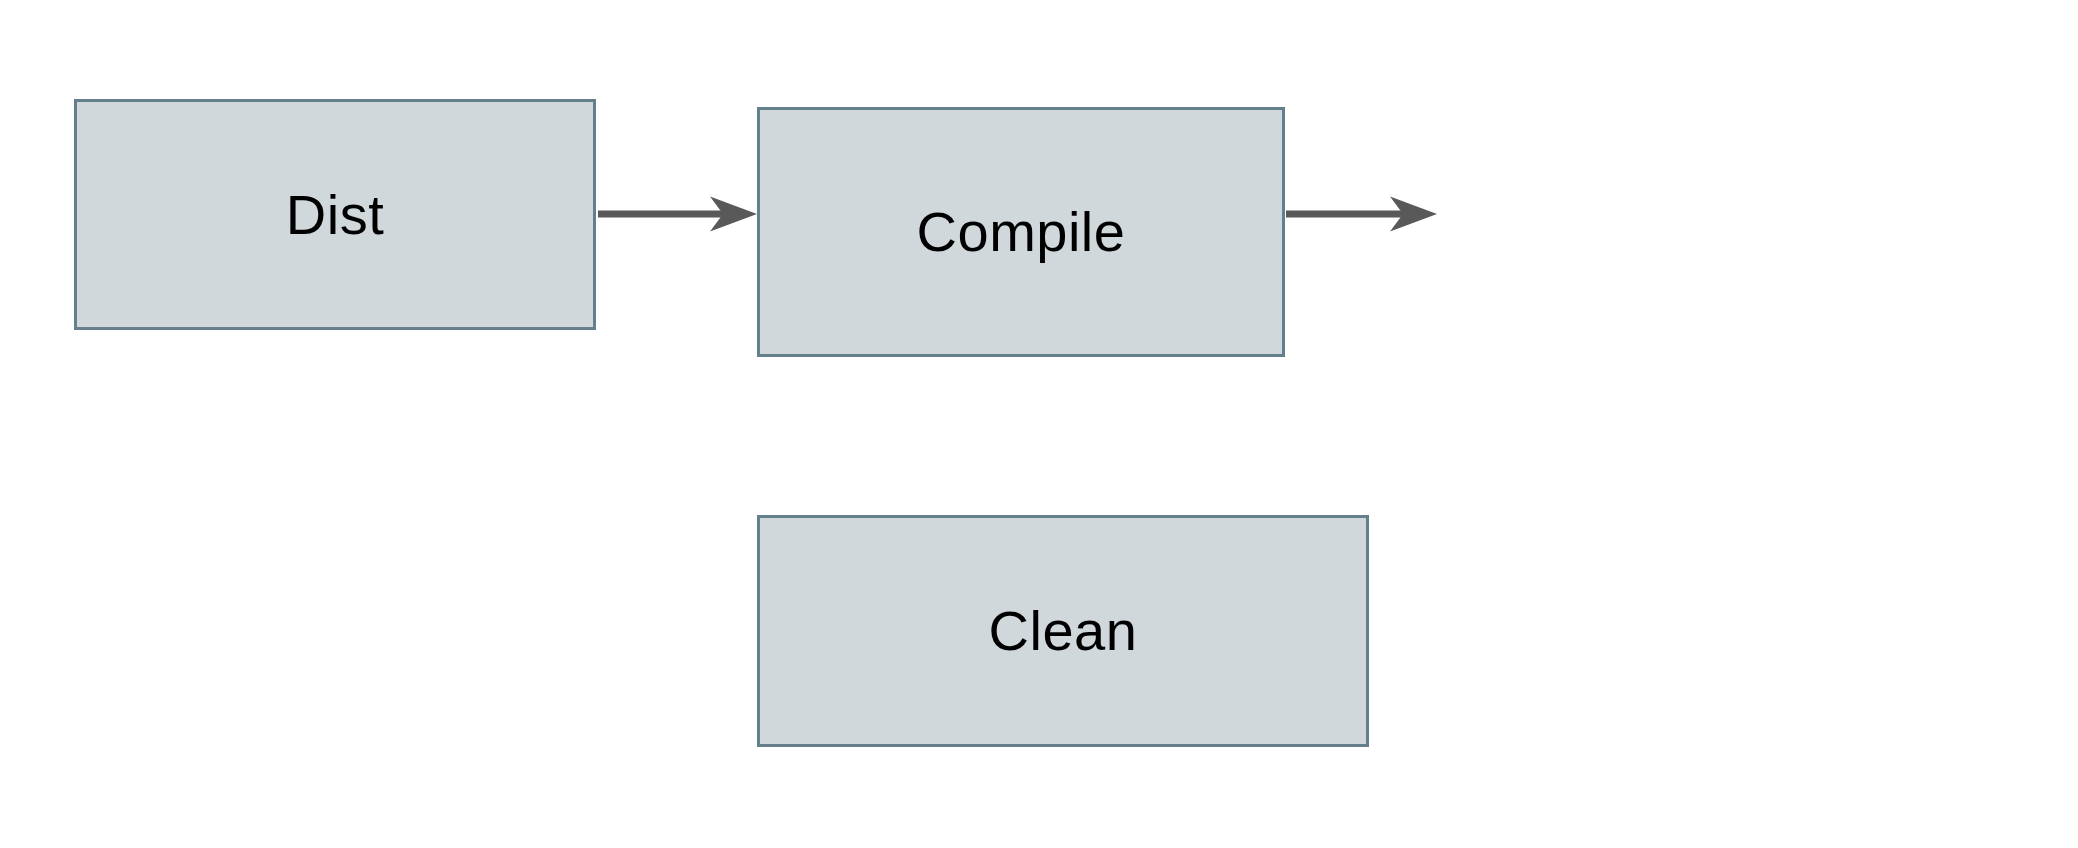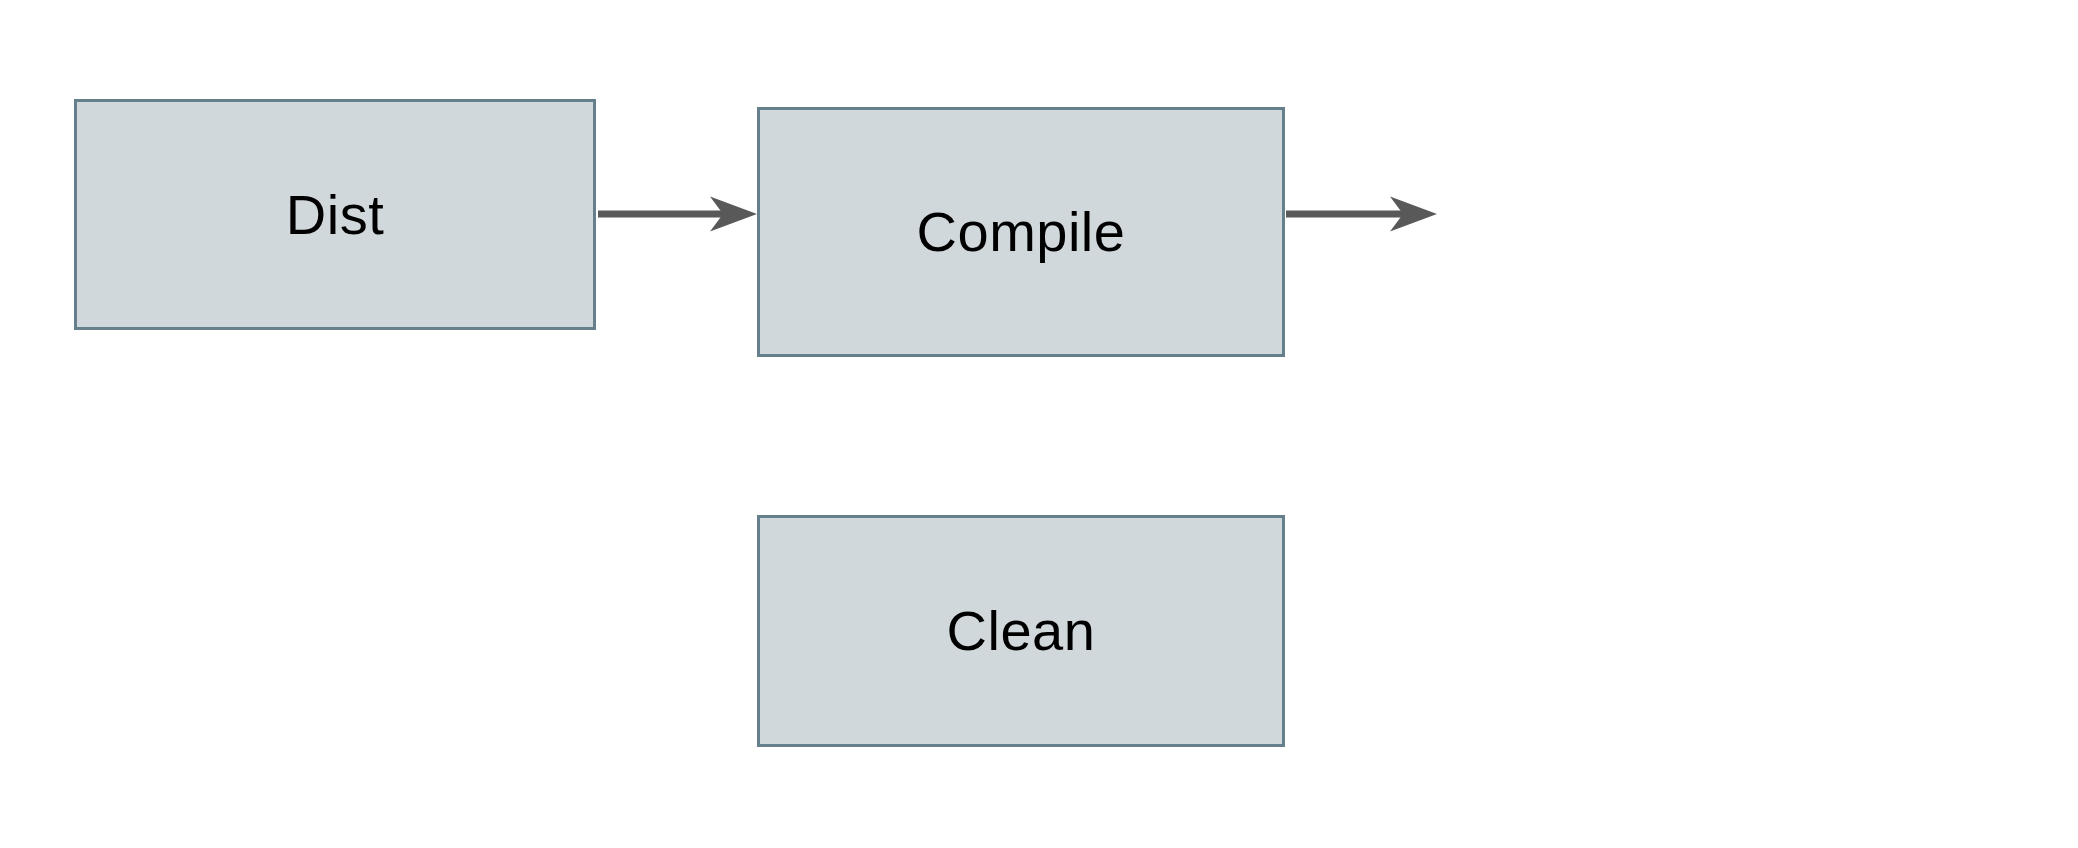--- a/index.html
+++ b/index.html
@@ -29,21 +29,21 @@
     font-weight: 400;
     line-height: 1;
     color: var(--label-color, #000000);
     letter-spacing: 0.5px;
     white-space: nowrap;
   }
   
   .node-dist    { left: 74px;   top: 99px;  width: 522px; height: 231px; }
   .node-compile { left: 757px;  top: 99px;  width: 528px; height: 250px; margin-top: 8px; }
   .node-init    { left: 1437px; top: 99px;  width: 521px; height: 231px; }
-  .node-clean   { left: 757px;  top: 515px; width: 528px; height: 232px; }
+  .node-clean   { left: 757px;  top: 515px; width: 612px; height: 232px; }
   .edges {
     position: absolute;
     left: 0; top: 0;
     width: 2078px;
     height: 848px;
     pointer-events: none;
   }
 </style>
 </head>
 <body>

